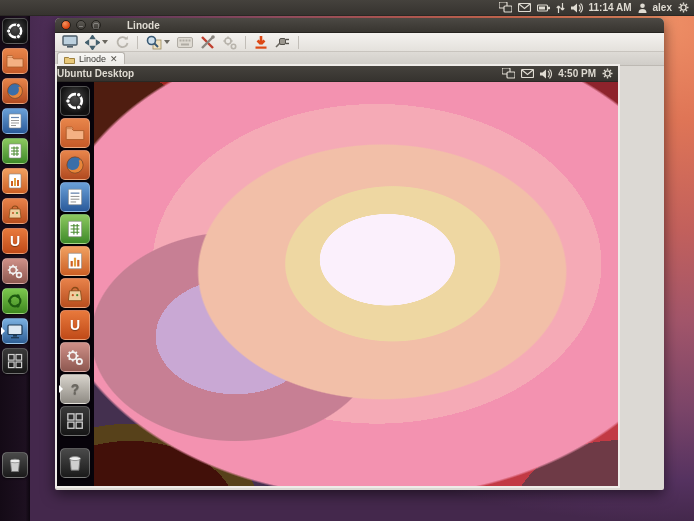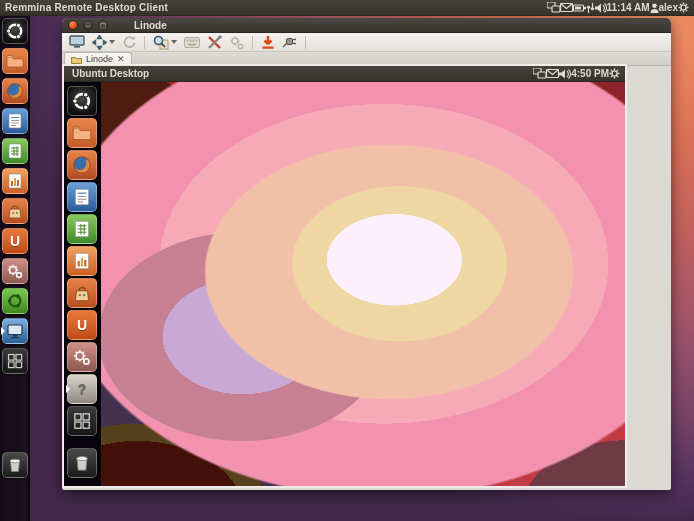--- a/index.html
+++ b/index.html
@@ -10,21 +10,21 @@
     background: radial-gradient(ellipse 640px 500px at 95% 4%,
       #ef9066 0%, #df7556 20%, #c2605c 42%, #a2556a 60%, #7a4468 78%, #553260 92%, #44284c 100%);
   }
 
   
   .host-panel { position:absolute; left:0; top:0; width:694px; height:16px;
     background:linear-gradient(#45423d,#36332f); color:#dfdbd2;
     display:flex; align-items:center; font-size:10px; font-weight:bold; z-index:50;
     border-bottom:1px solid #2a2824; }
   .host-panel .ptitle { padding-left:5px; letter-spacing:.2px; }
-  .tray { margin-left:auto; display:flex; align-items:center; padding-right:5px; }
+  .tray { margin-left:auto; display:flex; align-items:center; gap:6px; padding-right:5px; }
   .tray svg { display:block; }
   .tray .clock, .tray .uname { font-size:10px; font-weight:bold; color:#dfdbd2; }
 
   
   .launcher { position:absolute; left:0; top:16px; width:30px; height:505px;
     background:linear-gradient(90deg,#140a16 0%, #1d1020 85%, #0d060f 100%);
     z-index:40; }
   .launcher .stack { display:flex; flex-direction:column; gap:4px; padding:2px 0 0 2px; }
   .tile { width:26px; height:26px; border-radius:5px; border:1px solid rgba(255,255,255,.28);
     box-shadow:0 1px 2px rgba(0,0,0,.6); position:relative;
@@ -45,21 +45,21 @@
   .t-remmina{ background:linear-gradient(#7ab0e0,#2f5f96); }
   .t-unknown{ background:linear-gradient(#d8d4cc,#8f8b84); }
   .t-wspace { background:linear-gradient(#3a3a3a,#161616); }
   .t-trash  { background:linear-gradient(#4a4a4a,#1a1a1a); }
   .run-arrow { position:absolute; left:-2px; top:50%; transform:translateY(-50%);
     width:0; height:0; border-top:4px solid transparent; border-bottom:4px solid transparent;
     border-left:4px solid #fff; }
   .pinned { position:absolute; left:2px; }
 
   
-  .win { position:absolute; left:62px; top:18px; width:609px; height:472px; z-index:45;
+  .win { position:absolute; left:55px; top:18px; width:609px; height:472px; z-index:45;
     border-radius:5px 5px 2px 2px; box-shadow:0 4px 14px rgba(0,0,0,.55);
     background:#dcd9d4; }
   .titlebar { height:15px; border-radius:5px 5px 0 0;
     background:linear-gradient(#4c4944,#383530); display:flex; align-items:center;
     border-bottom:1px solid #262420; }
   .wbtns { display:flex; gap:5px; padding-left:6px; }
   .wbtn { width:10px; height:10px; border-radius:50%; border:1px solid #23211d;
     display:flex; align-items:center; justify-content:center;
     font-size:7px; line-height:1; color:rgba(255,255,255,.55); }
   .wbtn.close { background:radial-gradient(circle at 35% 30%, #f5925e, #dd4814 65%, #a33310); }
@@ -80,21 +80,21 @@
     border:1px solid #b8b4ae; border-bottom:none; border-radius:3px 3px 0 0;
     display:flex; align-items:center; gap:4px; padding:0 6px; font-size:9px; color:#3c3b37; }
   .tab .tclose { font-size:9px; font-weight:bold; color:#55524c; }
 
   
   .remote { position:relative; width:561px; height:420px; margin:0 2px;
     outline:2px solid #efece9; background:#000; }
   .remote-panel { height:16px; background:linear-gradient(#45423d,#36332f);
     color:#dfdbd2; display:flex; align-items:center; font-size:10px; font-weight:bold;
     border-bottom:1px solid #2a2824; }
-  .remote-panel .ptitle { padding-left:8px; }
+  .remote-panel .ptitle { padding-left:0; }
   .remote-body { position:relative; width:561px; height:404px; display:flex; }
   .remote-launcher { position:relative; width:37px; height:404px; background:#07030a; flex:none; }
   .remote-launcher .stack { display:flex; flex-direction:column; gap:2px; padding:4px 0 0 3px; }
   .remote-launcher .tile { width:30px; height:30px; }
   .remote-launcher .pinned { left:3px; }
 
   .remote-wall { position:relative; flex:1; height:404px;
     background:
       radial-gradient(ellipse 68px 46px at 56% 44%, #fbf0fc 0 99%, transparent 100%),
       radial-gradient(ellipse 108px 78px at 57% 45%, #eed7a2 0 99%, transparent 100%),
@@ -174,21 +174,20 @@
     <symbol id="sy-trash" viewBox="0 0 20 20">
       <path d="M5.5 6.5 h9 l-1 10 h-7 Z" fill="#cfcfcf" stroke="#7a7a7a" stroke-width=".8"></path>
       <ellipse cx="10" cy="6" rx="5" ry="1.8" fill="#eee" stroke="#8a8a8a" stroke-width=".8"></ellipse>
     </symbol>
   </defs>
 </svg>
 
 <div class="screen">
 
   <div class="host-panel">
-    <span class="ptitle">Remmina Remote Desktop Client</span>
     <div class="tray">
       <span>
           <svg width="13" height="11">
             <rect x="0" y="0" width="8" height="6" rx="1" fill="none" stroke="#dfdbd2" stroke-width="1.2"></rect>
             <rect x="5" y="4" width="8" height="6" rx="1" fill="#3c3b37" stroke="#dfdbd2" stroke-width="1.2"></rect>
           </svg>
         </span>
       <span>
           <svg width="13" height="9">
             <rect x="0.5" y="0.5" width="12" height="8" rx="1" fill="none" stroke="#dfdbd2" stroke-width="1.2"></rect>

